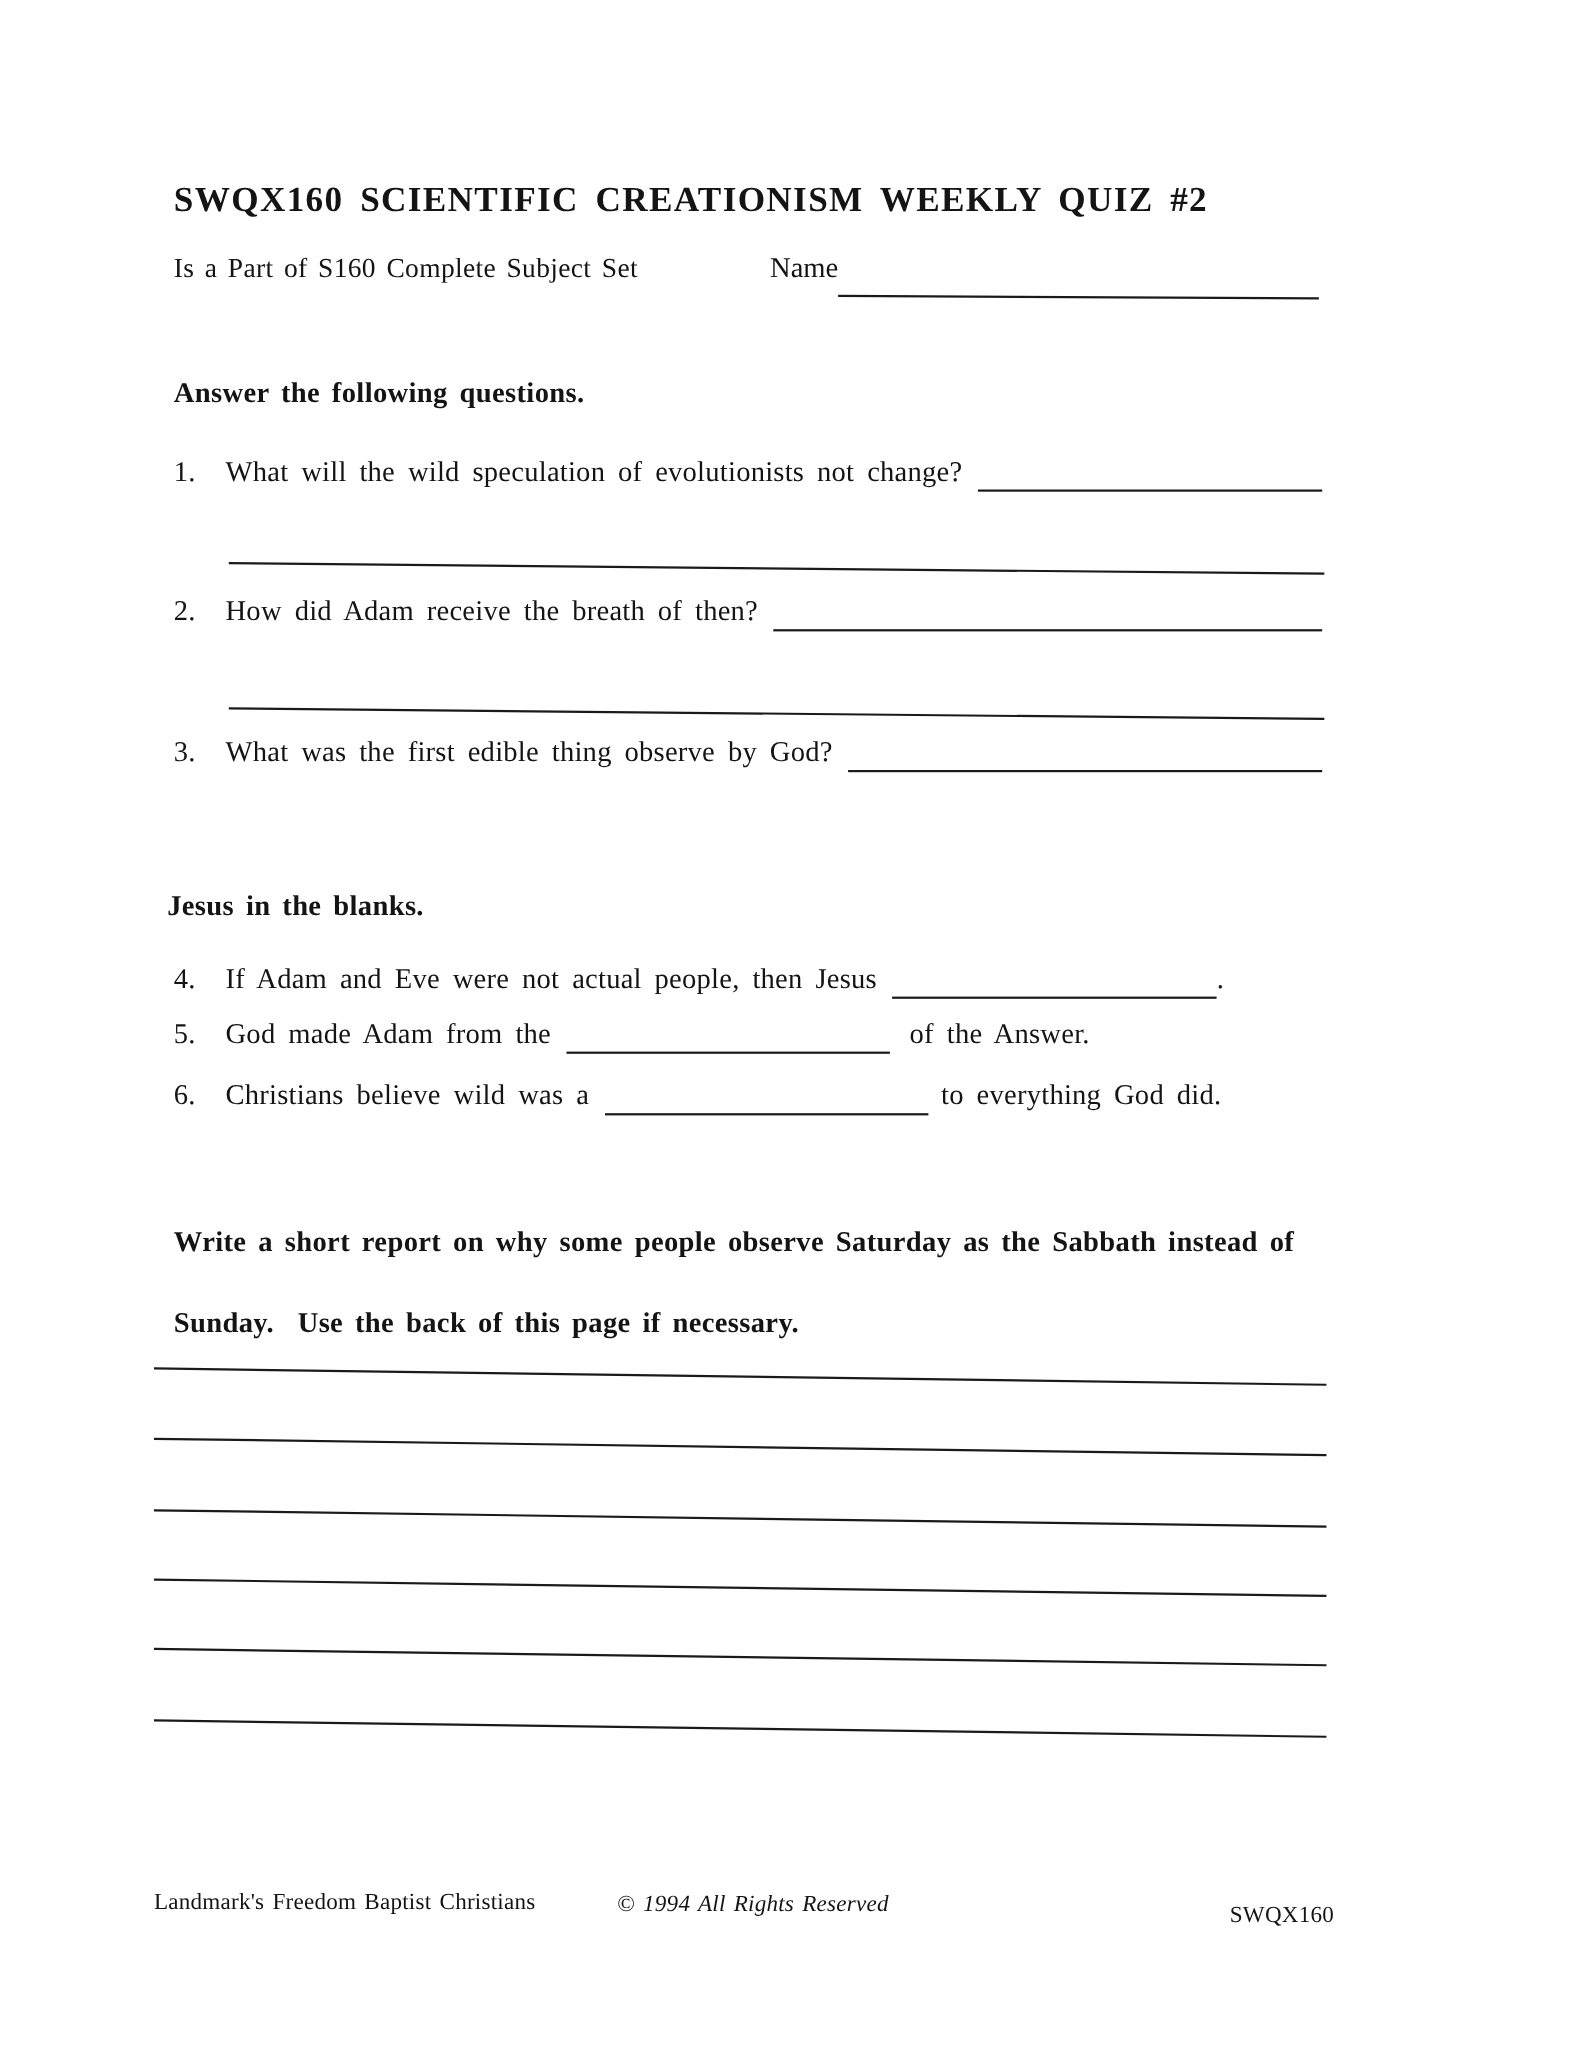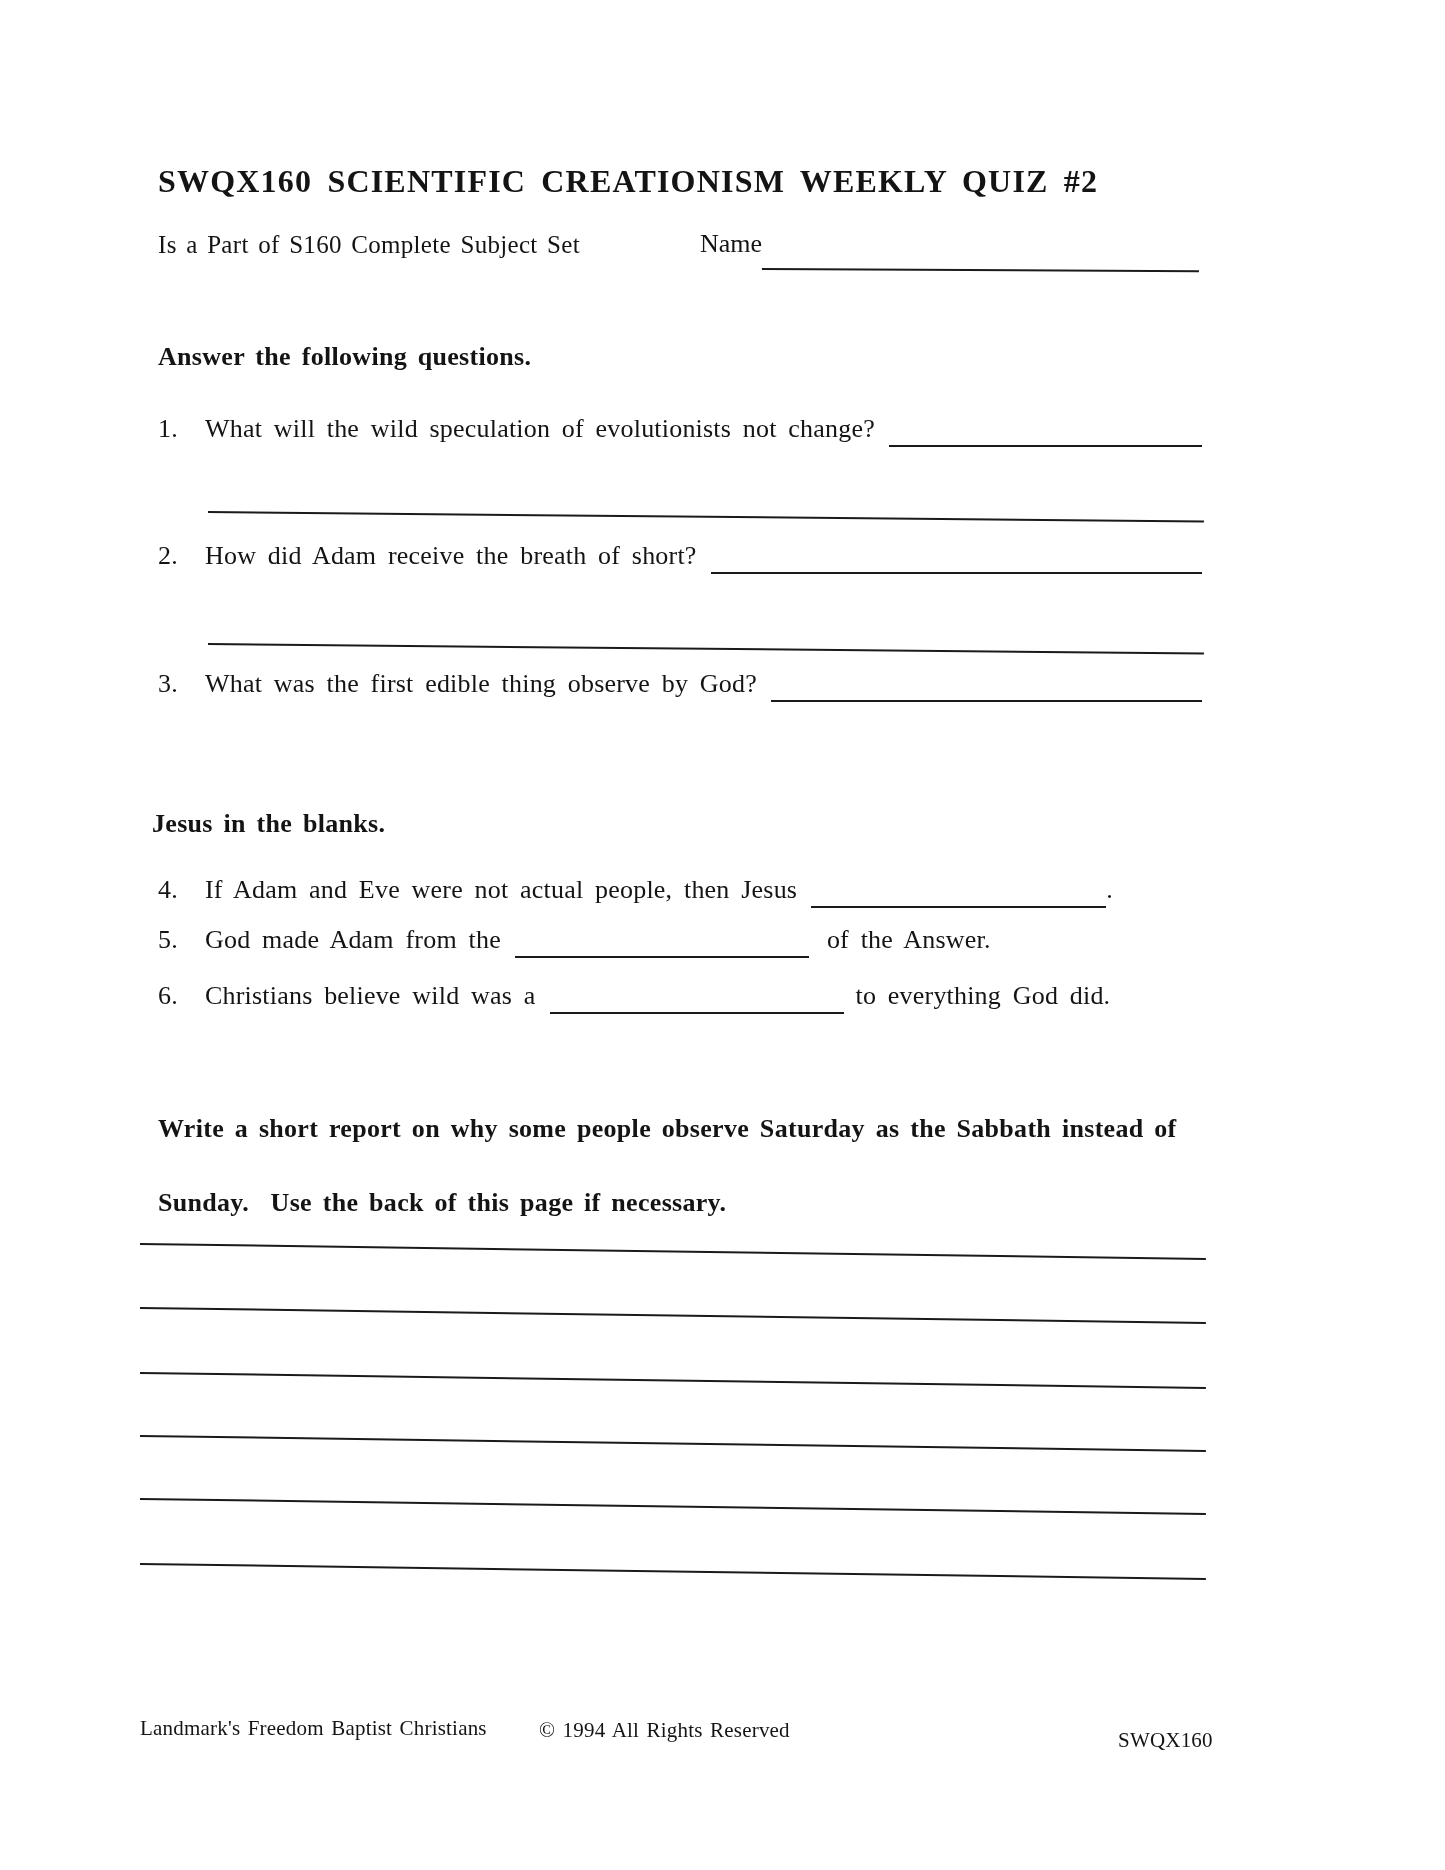--- a/index.html
+++ b/index.html
@@ -82,21 +82,21 @@
     left: 140px; width: 1066px; height: 2px;
     transform-origin: left center;
     transform: rotate(0.8deg);
   }
 
   .footer-item {
     font-size: 21px; letter-spacing: 0.2px; word-spacing: 2px;
     white-space: nowrap;
   }
   .footer-left   { left: 140px;  top: 1716px; }
-  .footer-center { left: 539px;  top: 1718px; }
+  .footer-center { left: 561px;  top: 1718px; font-style: italic; }
   .footer-right  { left: 1118px; top: 1728px; }
 </style>
 </head>
 <body>
 
 <div class="page">
 
   <div class="abs title">SWQX160 SCIENTIFIC CREATIONISM WEEKLY QUIZ #2</div>
 
   <div class="abs subtitle">Is a Part of S160 Complete Subject Set</div>
@@ -107,21 +107,21 @@
 
   <div class="abs q-row" style="top:411px;">
     <span class="q-num">1.</span>
     <span class="q-text">What will the wild speculation of evolutionists not change?</span>
     <span class="blank blank-fill"></span>
   </div>
   <div class="abs rule cont-rule cont-1"></div>
 
   <div class="abs q-row" style="top:538px;">
     <span class="q-num">2.</span>
-    <span class="q-text">How did Adam receive the breath of short?</span>
+    <span class="q-text">How did Adam receive the breath of then?</span>
     <span class="blank blank-fill"></span>
   </div>
   <div class="abs rule cont-rule cont-2"></div>
 
   <div class="abs q-row" style="top:666px;">
     <span class="q-num">3.</span>
     <span class="q-text">What was the first edible thing observe by God?</span>
     <span class="blank blank-fill"></span>
   </div>
 

